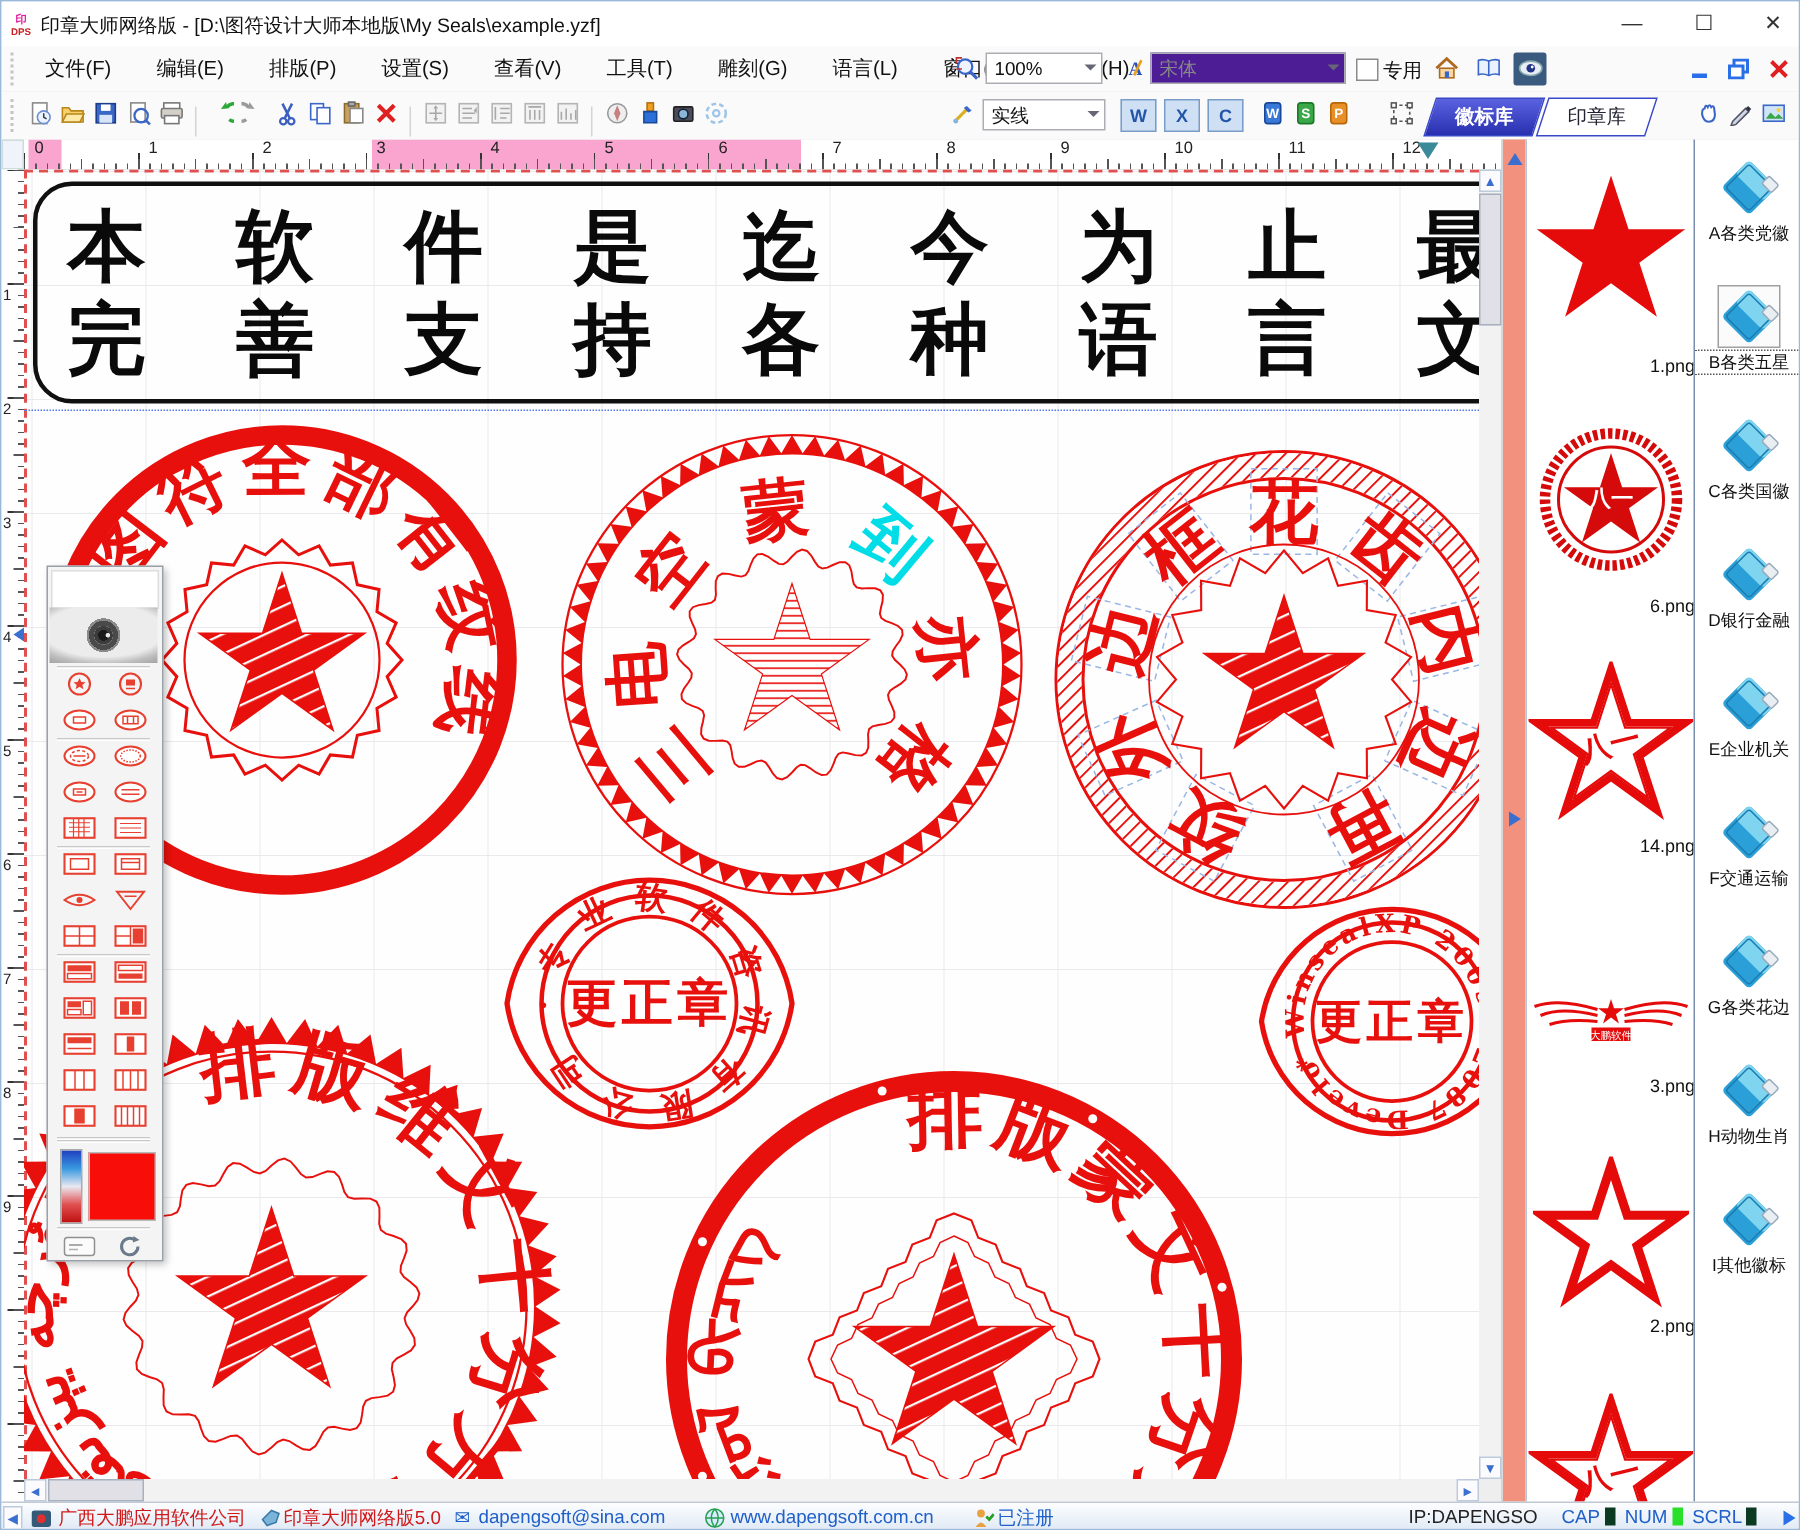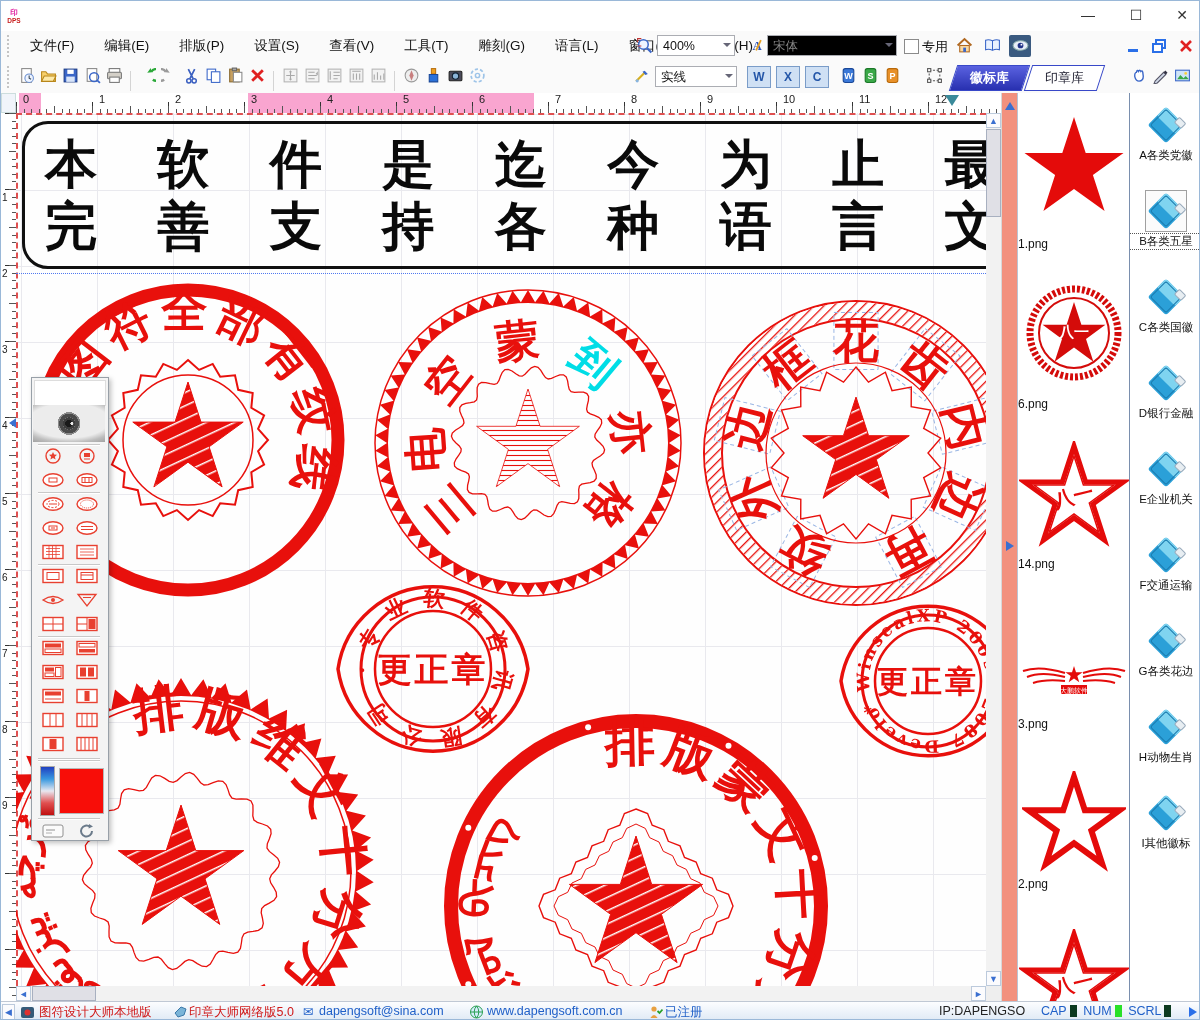--- a/index.html
+++ b/index.html
@@ -55,21 +55,21 @@
   .headline{white-space:nowrap;font-size:52px;font-weight:600;letter-spacing:23px;color:#0a0a0a;left:20px;}
   #sealsvg{left:0;top:0;}
   
   .sb{background:#f2f2f2;}
   .sb-btn{background:#fbfbfd;border:1px solid #bccadc;color:#3a6fd0;font-size:9px;text-align:center;box-sizing:border-box;}
   .sb-thumb{background:#e0e0e6;border:1px solid #a8b0c0;box-sizing:border-box;}
   
   #salmon{left:1000px;top:92px;width:16px;height:908px;background:#f2917e;border-left:1px solid #d8d8d8;}
   .tri{width:0;height:0;position:absolute;}
   #thumbs{left:1016px;top:92px;width:112px;height:908px;background:#fff;border-left:1px solid #b8c4d4;overflow:hidden;}
-  .thumb-label{width:112px;text-align:left;font-size:12px;color:#111;}
+  .thumb-label{width:112px;text-align:right;font-size:12px;color:#111;}
   #cats{left:1128px;top:92px;width:72px;height:908px;background:#fff;border-left:1px solid #7a8fae;overflow:hidden;}
   .cat-item{left:0;width:72px;height:82px;text-align:center;}
   .cat-icon{display:inline-block;width:40px;height:40px;}
   .cat-label{font-size:11.5px;color:#111;white-space:nowrap;}
   .cat-sel .cat-icon{outline:1px solid #a0a0a0;background:#fbfbfb;}
   .cat-sel .cat-label{outline:1px dotted #555;}
   
   #statusbar{left:0;top:1000px;width:1200px;height:20px;
     background:linear-gradient(#fcfdff,#dde8f4);border-top:1px solid #c0c8d4;font-size:12.5px;}
   .st{top:2px;white-space:nowrap;}
@@ -98,41 +98,42 @@
 </head>
 <body>
 
 <div class="abs" id="titlebar">
   <span class="abs" style="left:5px;top:7px;width:16px;height:16px;">
     <svg width="16" height="16">
         <text x="8" y="7" font-size="7.5" text-anchor="middle" fill="#e020a0" font-weight="bold">印</text>
         <text x="8" y="15" font-size="6.5" text-anchor="middle" fill="#c82020" font-weight="bold">DPS</text>
       </svg>
   </span>
+  <span class="abs title">印章大师网络版 - [D:\图符设计大师本地版\My Seals\example.yzf]</span>
   <span class="abs wbtn" style="left:1072px;">—</span>
   <span class="abs wbtn" style="left:1120px;">☐</span>
   <span class="abs wbtn" style="left:1166px;">✕</span>
 </div>
 
 <div class="abs" id="menubar">
   <span class="abs grip" style="left:6px;"></span>
   <span class="abs" id="menu-items" style="left:14px;top:0;"><span class="menu-item">文件(F)</span><span class="menu-item">编辑(E)</span><span class="menu-item">排版(P)</span><span class="menu-item">设置(S)</span><span class="menu-item">查看(V)</span><span class="menu-item">工具(T)</span><span class="menu-item">雕刻(G)</span><span class="menu-item">语言(L)</span><span class="menu-item">窗口(W)</span><span class="menu-item">帮助(H)</span></span>
   <span class="abs ticon" style="left:632px;top:4px;"><svg viewBox="0 0 16 16">
         <circle cx="7" cy="7" r="4.5" fill="#eef4ff" stroke="#3a66c8" stroke-width="1.4"></circle>
         <line x1="10.5" y1="10.5" x2="14.5" y2="14.5" stroke="#3a66c8" stroke-width="2"></line>
         <path d="M1.5 5 l0-3.5 3.5 0 M5 8.5 l-3.5 0" stroke="#c03030" fill="none"></path>
       </svg></span>
   <span class="abs combo" style="left:656px;top:4px;width:78px;">
-    <span>400%</span><i class="arr"></i>
+    <span>100%</span><i class="arr"></i>
   </span>
   <span class="abs ticon" style="left:742px;top:4px;"><svg viewBox="0 0 16 16">
         <text x="6" y="12" font-size="12" font-weight="bold" fill="#2a52b8" font-family="serif">A</text>
         <path d="M9.5 12.5 l4.5-9.5" stroke="#e8a020" stroke-width="1.7"></path>
       </svg></span>
-  <span class="abs combo" style="left:766px;top:4px;width:130px;color:#888;background:#000000;">
+  <span class="abs combo" style="left:766px;top:4px;width:130px;color:#888;background:#4c1d95;">
     <span>宋体</span><i class="arr"></i>
   </span>
   <span class="abs" style="left:903px;top:8px;width:13px;height:13px;background:#fff;border:1px solid #8a8a8a;"></span>
   <span class="abs" style="left:921px;top:7px;font-size:13px;">专用</span>
   <span class="abs ticon" style="left:952px;top:4px;"><svg viewBox="0 0 16 16">
         <path d="M1.5 8 L8 2 14.5 8" fill="none" stroke="#b06820" stroke-width="1.8"></path>
         <rect x="3.5" y="8" width="9" height="6" fill="#f8d8a0" stroke="#b06820"></rect>
         <rect x="6.8" y="10" width="2.6" height="4" fill="#3a66c8"></rect>
       </svg></span>
   <span class="abs ticon" style="left:980px;top:4px;"><svg viewBox="0 0 16 16">
@@ -528,21 +529,21 @@
           </g>
         </svg></span><div class="cat-label">I其他徽标</div></div>
   </div>
 
 <div class="abs" id="statusbar">
   <span class="abs sb-btn" style="left:1px;top:2px;width:13px;height:16px;line-height:15px;">◀</span>
   <span class="abs st" style="left:20px;"><svg width="14" height="16">
         <rect y="3" width="13" height="11" rx="2" fill="#345a78"></rect>
         <circle cx="6.5" cy="8.5" r="3" fill="#e03030"></circle>
       </svg></span>
-  <span class="abs st st-red" style="left:38px;">图符设计大师本地版</span>
+  <span class="abs st st-red" style="left:38px;">广西大鹏应用软件公司</span>
   <span class="abs st" style="left:172px;"><svg width="14" height="16">
         <path d="M2 9 l6-6 5 2 -2 6 -6 2z" fill="#7ab4d8" stroke="#3a78a8"></path>
       </svg></span>
   <span class="abs st st-red" style="left:188px;">印章大师网络版5.0</span>
   <span class="abs st st-blue" style="left:302px;">✉</span>
   <span class="abs st st-blue" style="left:318px;">dapengsoft@sina.com</span>
   <span class="abs st" style="left:468px;"><svg width="15" height="16">
         <circle cx="7.5" cy="8" r="6" fill="#d8ecff" stroke="#28a050"></circle>
         <path d="M1.5 8 h12 M7.5 2 a9 9 0 0 1 0 12 M7.5 2 a9 9 0 0 0 0 12" stroke="#28a050" fill="none"></path>
       </svg></span>

